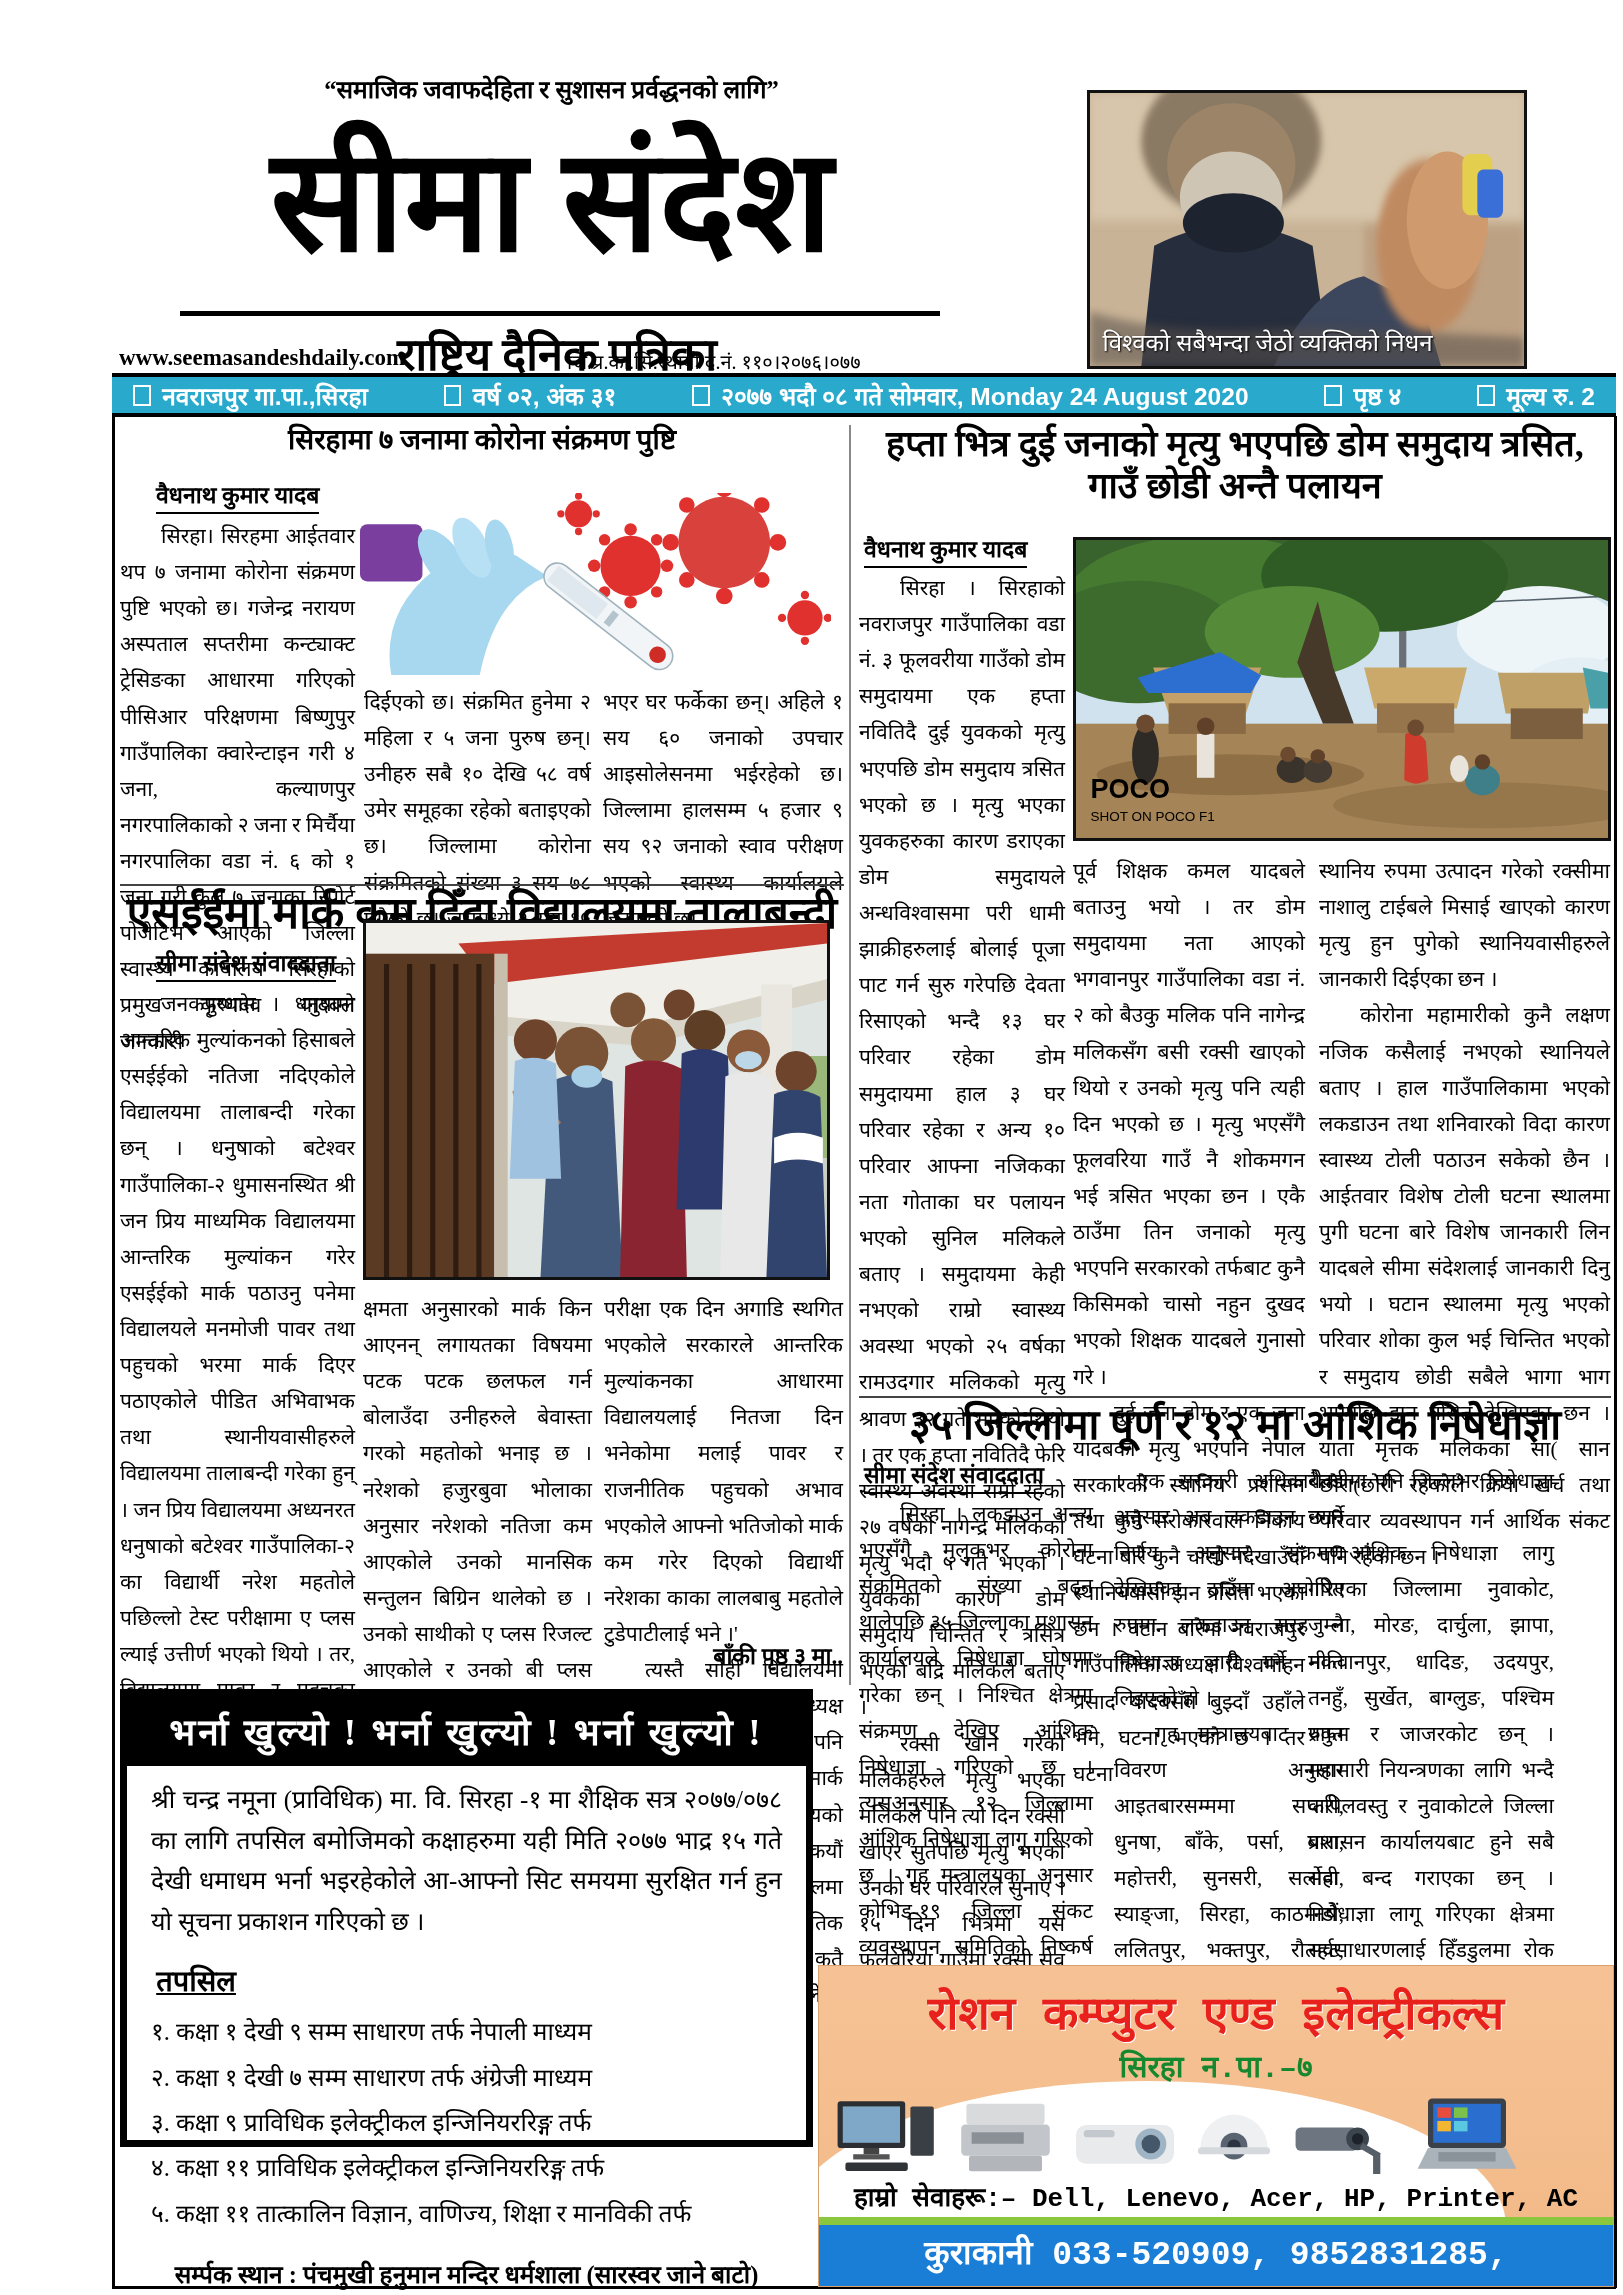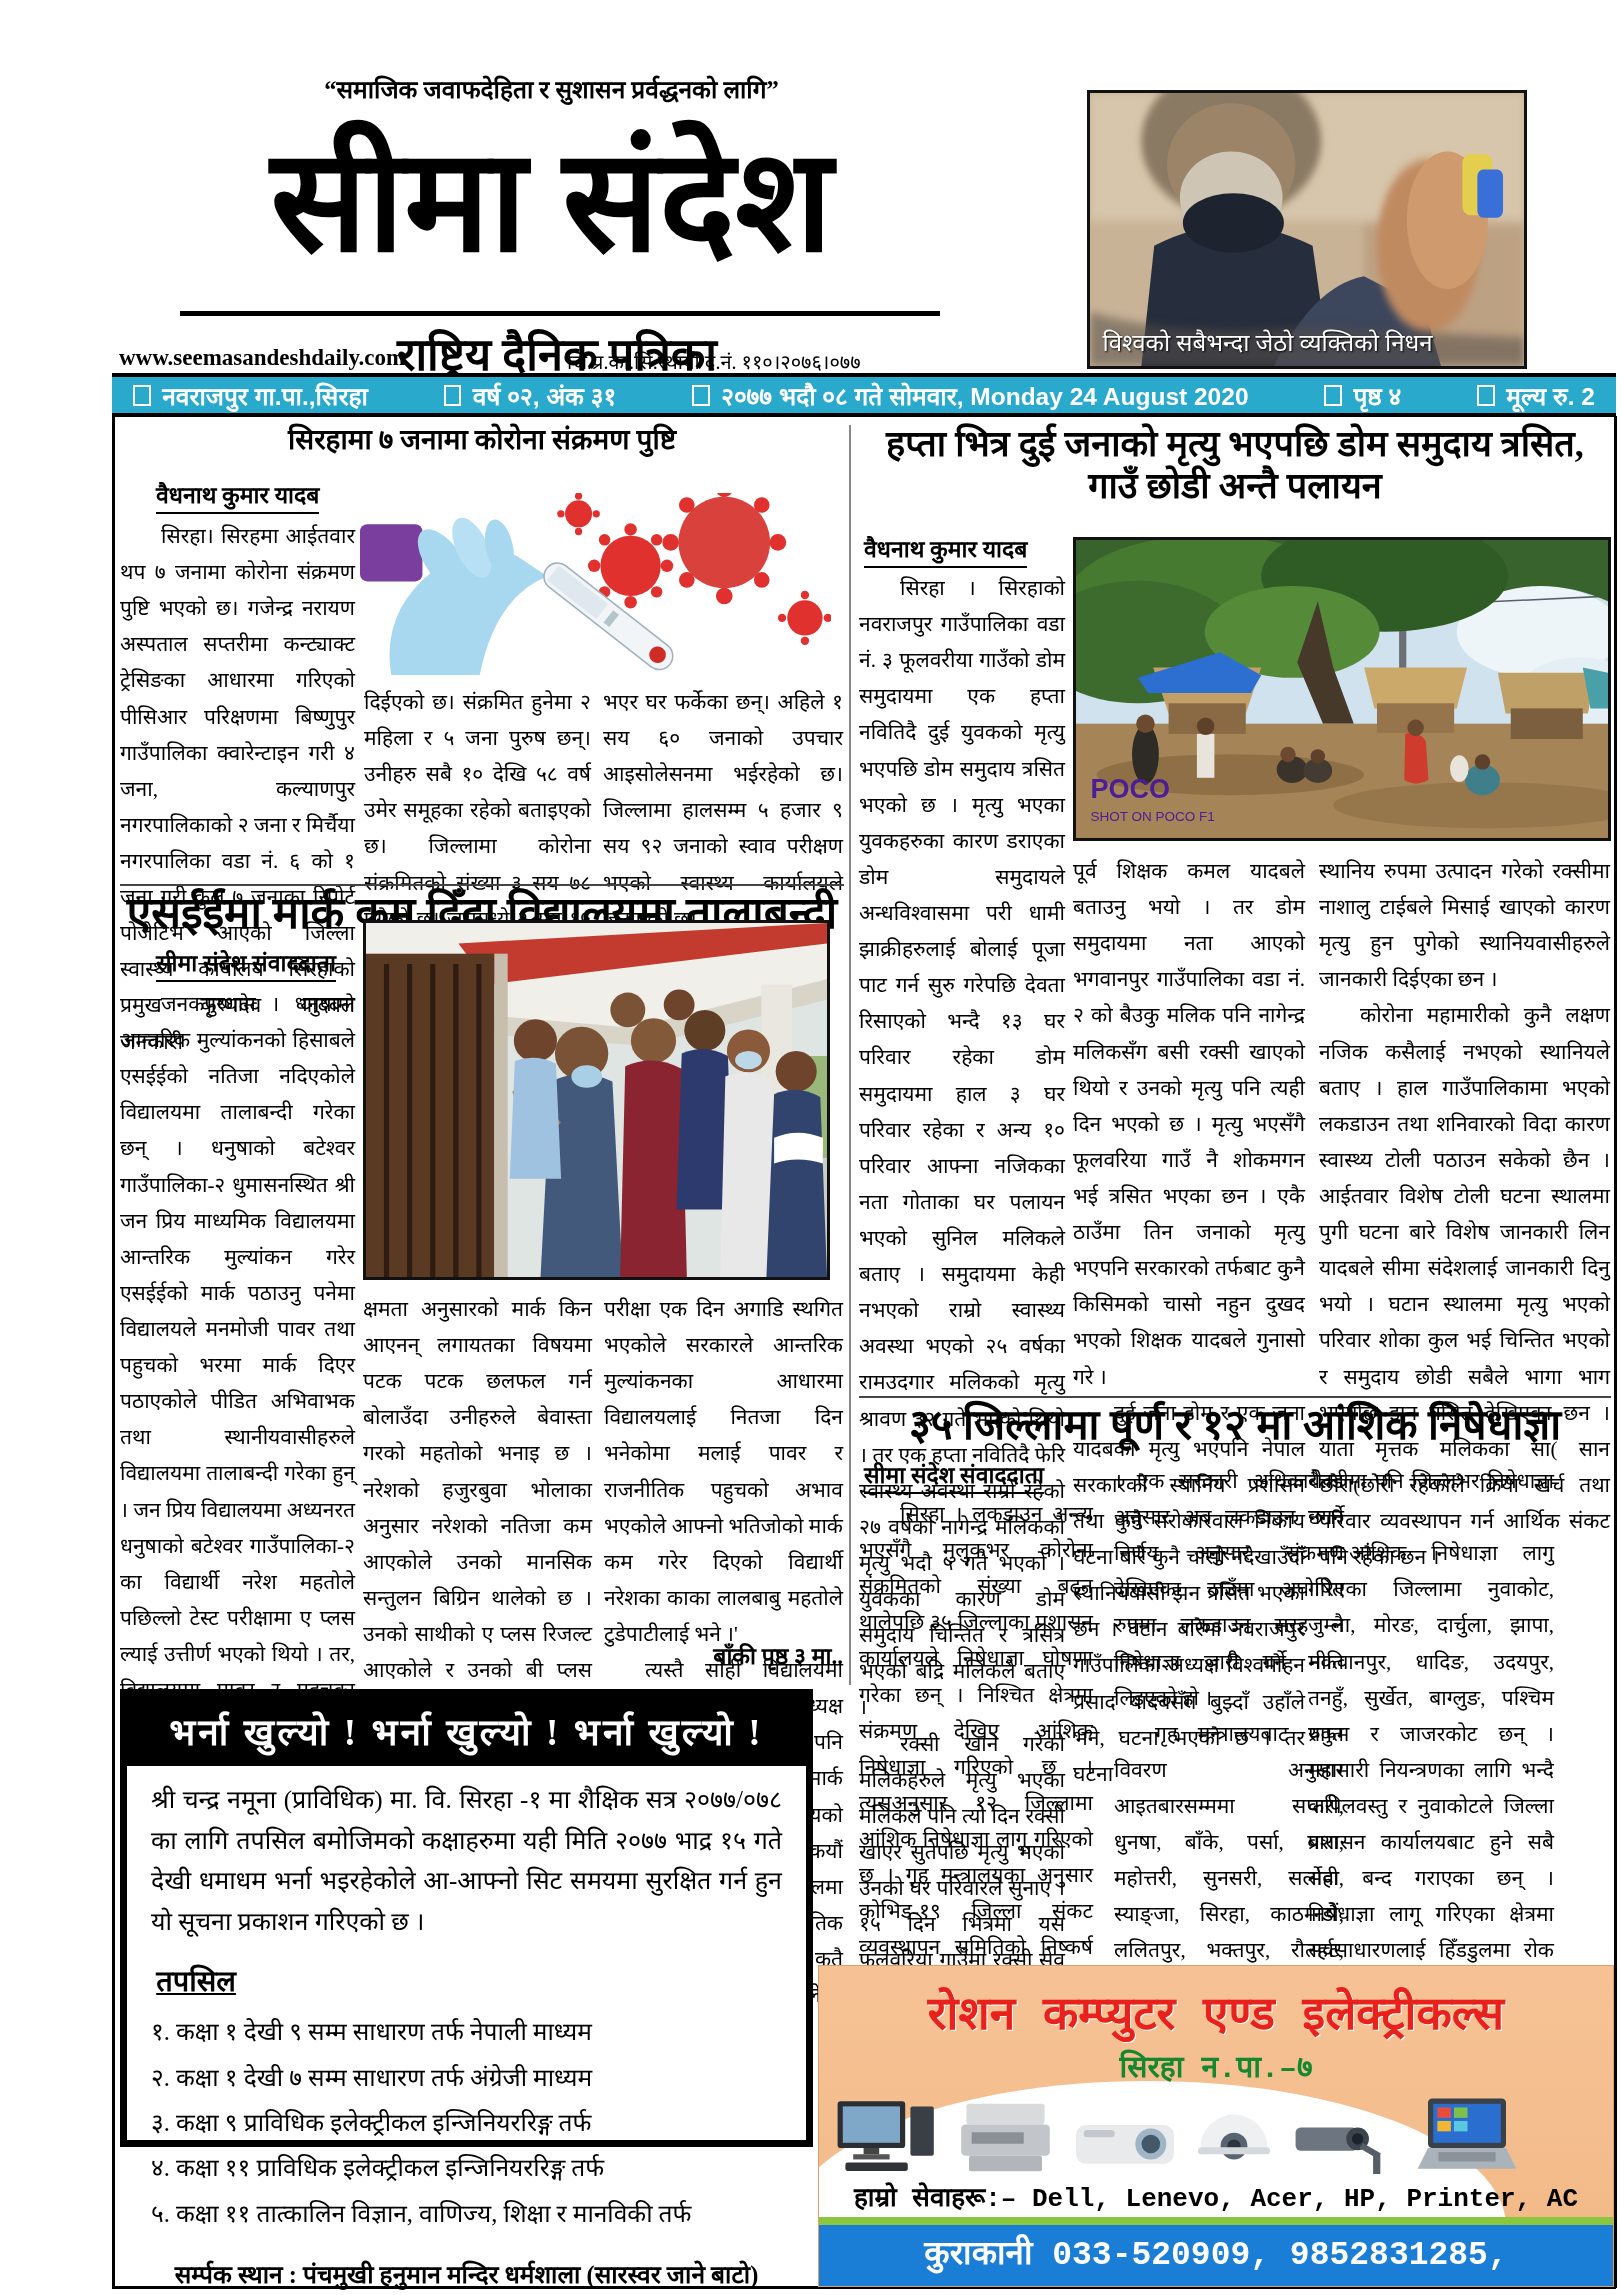--- a/index.html
+++ b/index.html
@@ -41,21 +41,21 @@
   .roshan { background:linear-gradient(180deg,#f6c295 0%,#f4bd8d 55%,#f2b885 100%); border:1.6px solid #d8a06c; position:relative; overflow:hidden; font-family:Liberation Mono, monospace;}
   .roshan .blob { position:absolute; left:-31px; top:115px; width:718px; height:291px; background:#fff; border-radius:50%; }
   .roshan-title { position:relative; color:#e8211d; font-weight:bold; font-size:46px; text-align:center; margin-top:13.5px; text-shadow:1px 1px 0 #fff; }
   .roshan-sub { position:relative; color:#15872e; font-weight:bold; font-size:30px; text-align:center; margin-top:2.1px; }
   .roshan-icons { position:relative; display:flex; align-items:flex-end; justify-content:flex-start; gap:17.7px; padding:5.2px 10.4px 0 15.6px; height:88px; }
   .roshan-services { position:relative; font-size:26px; font-weight:bold; text-align:center; margin-top:4.2px; }
   .roshan-body { position:relative; font-size:22px; text-align:center; line-height:1.5; width:78%; margin:3.1px auto 0 auto; }
   .roshan-strip { position:absolute; left:0; right:0; bottom:61px; height:8.3px; background:#8bc63f; }
   .roshan-bar { position:absolute; left:0; right:0; bottom:0; height:61px; background:#1a7ed6; color:#fff; font-weight:bold; font-size:33px; text-align:center; line-height:61px; }
   .capwhite { color:#fff; font-size:24px; font-family:"Liberation Serif", serif; }
-  .watermark-poc { color:#4c1d95; font-family:"Liberation Sans", sans-serif; line-height:1.1; }
+  .watermark-poc { color:#000000; font-family:"Liberation Sans", sans-serif; line-height:1.1; }
 </style>
 </head>
 <body>
 
 <div class="page">
 
   <div class="abs center" style="left:161px; top:72px; width:781px; font-size:24.5px; font-weight:bold;">“समाजिक जवाफदेहिता र सुशासन प्रर्वद्धनको लागि”</div>
 
   <div class="abs center" style="left:156px; top:113px; width:791px; font-size:143px; font-weight:bold; line-height:1.25;">सीमा संदेश</div>
 

